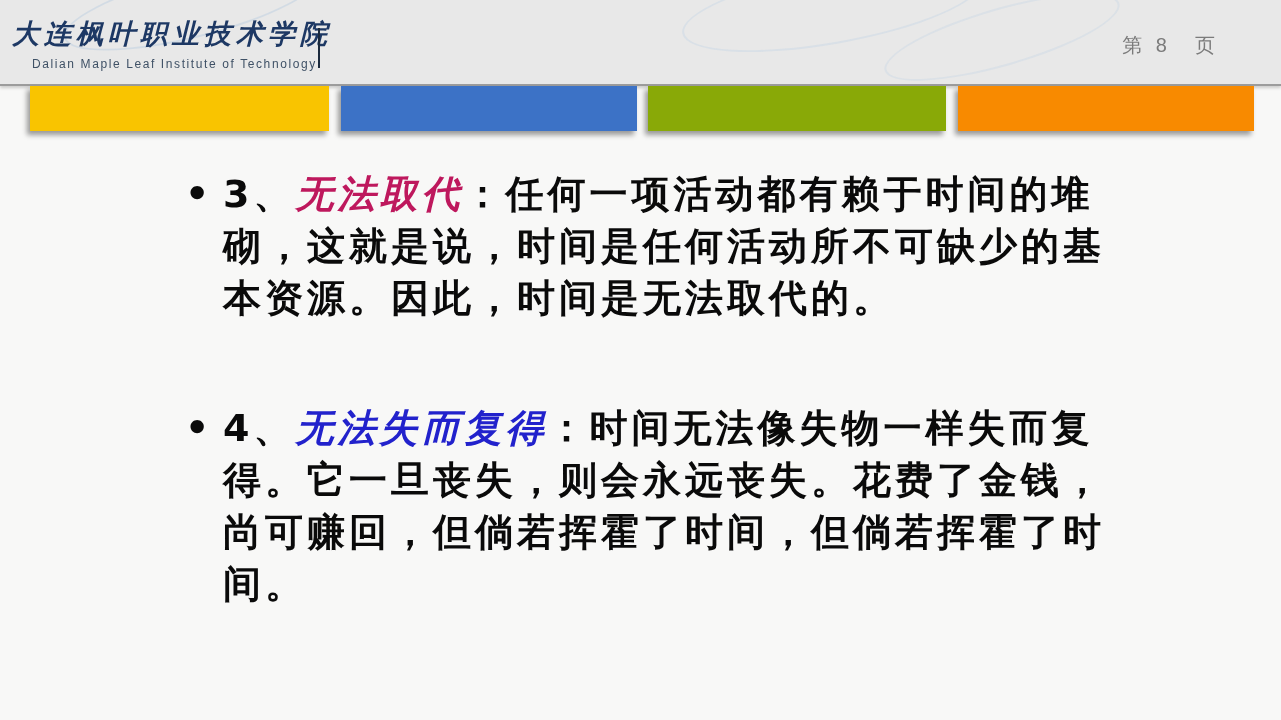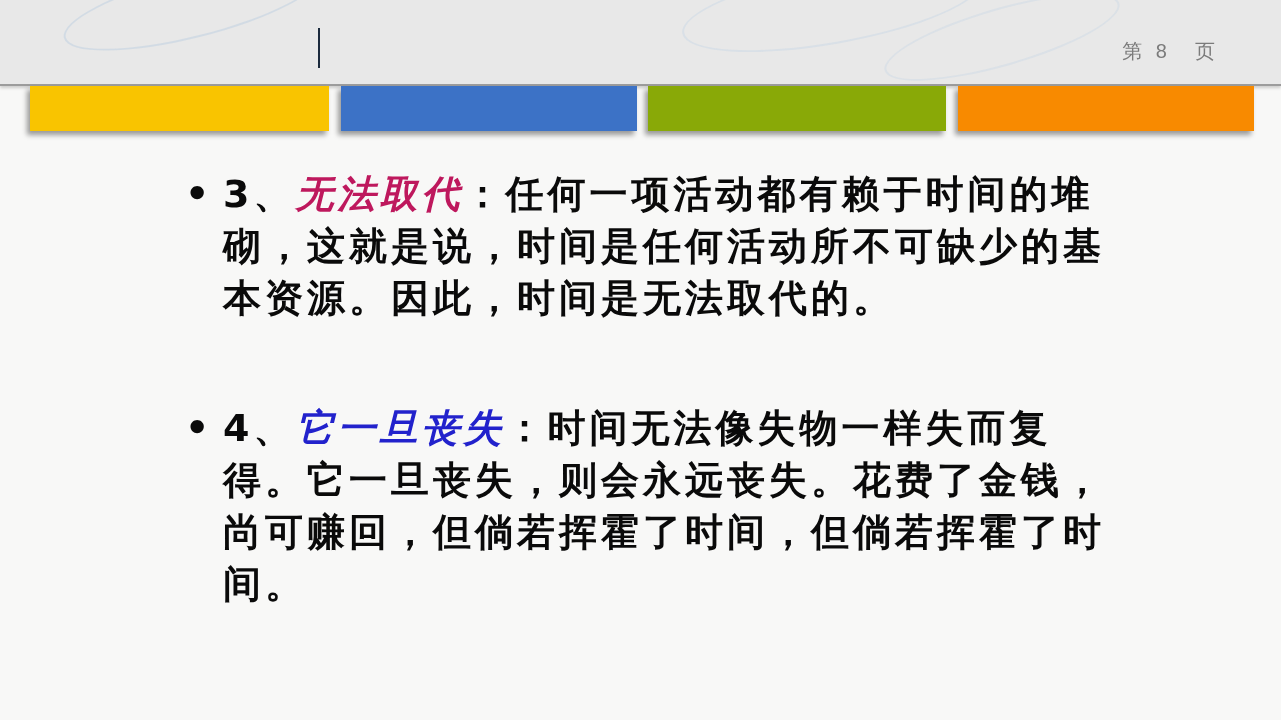--- a/index.html
+++ b/index.html
@@ -32,21 +32,21 @@
   }
   .logo-en{
     font-size:12px;color:#3f5166;letter-spacing:1.6px;
     margin-top:5px;padding-left:20px;white-space:nowrap;
   }
   .logo-sep{
     position:absolute;left:318px;top:28px;width:2px;height:40px;
     background:#1b2a3d;
   }
   .page-num{
-    position:absolute;right:62px;top:38px;
+    position:absolute;right:62px;top:32px;
     font-size:20px;color:#7b7b7b;letter-spacing:4px;white-space:nowrap;
   }
   
   .bar{
     position:absolute;top:86px;height:45px;
     box-shadow:-3px 4px 5px rgba(0,0,0,.38);
   }
   .bar.b1{left:30px;width:299px;}
   .bar.b2{left:341px;width:296px;}
   .bar.b3{left:648px;width:298px;}
@@ -64,33 +64,37 @@
 </style>
 </head>
 <body>
 
 <div class="slide">
 
   <div class="header">
     <div class="flourish f1"></div>
     <div class="flourish f2"></div>
     <div class="flourish f3"></div>
+    <div class="logo">
+      <div class="logo-cn">大连枫叶职业技术学院</div>
+      <div class="logo-en">Dalian Maple Leaf Institute of Technology</div>
+    </div>
     <div class="logo-sep"></div>
     <div class="page-num">第 8　页</div>
   </div>
 
   <div class="bar b1" style="background-color: rgb(249, 196, 0);"></div>
   <div class="bar b2" style="background-color: rgb(60, 114, 198);"></div>
   <div class="bar b3" style="background-color: rgb(137, 169, 7);"></div>
   <div class="bar b4" style="background-color: rgb(248, 138, 0);"></div>
 
   <div class="content">
 
     <p class="para">
       <span class="bullet-marker">•</span><span>3、</span><span class="hl" style="color: #be185d;">无法取代</span><span>：</span><span>任何一项活动都有赖于时间的堆砌，这就是说，时间是任何活动所不可缺少的基本资源。因此，时间是无法取代的。</span>
     </p>
 
     <p class="para">
-      <span class="bullet-marker">•</span><span>4、</span><span class="hl" style="color: rgb(34, 34, 204);">它一旦丧失</span><span>：</span><span>时间无法像失物一样失而复得。它一旦丧失，则会永远丧失。花费了金钱，尚可赚回，但倘若挥霍了时间，但倘若挥霍了时间。</span>
+      <span class="bullet-marker">•</span><span>4、</span><span class="hl" style="color: rgb(34, 34, 204);">无法失而复得</span><span>：</span><span>时间无法像失物一样失而复得。它一旦丧失，则会永远丧失。花费了金钱，尚可赚回，但倘若挥霍了时间，但倘若挥霍了时间。</span>
     </p>
 
   </div>
 </div>
 
 </body></html>

